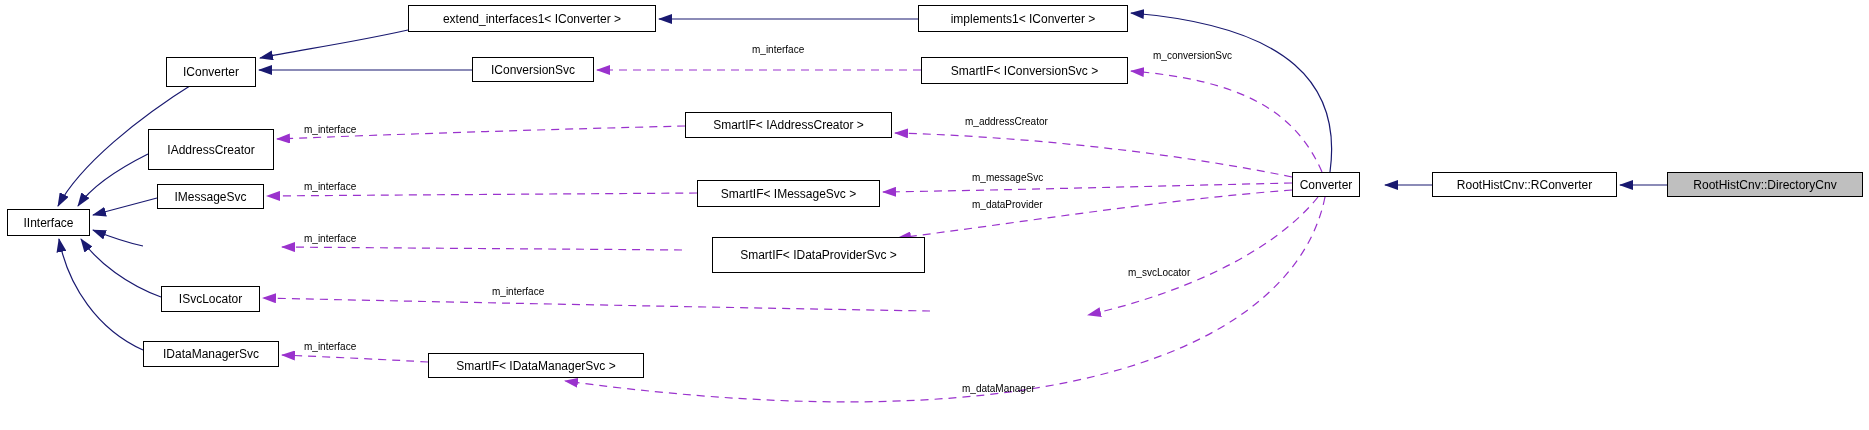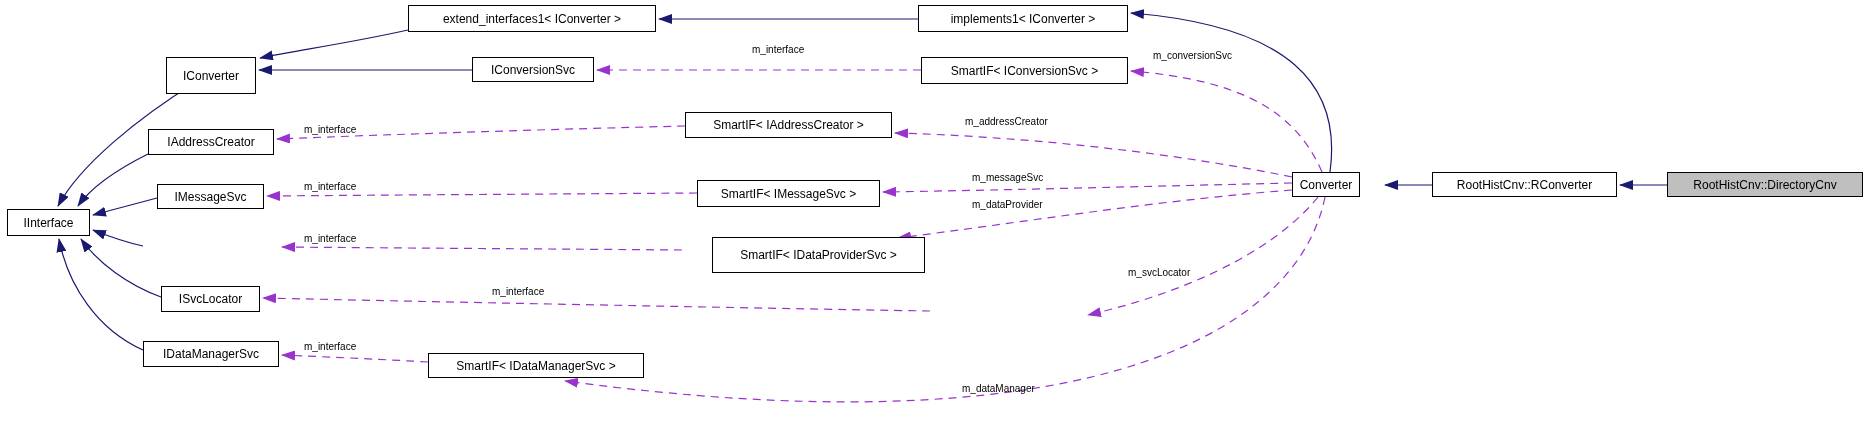--- a/index.html
+++ b/index.html
@@ -60,24 +60,24 @@
     <path class="use" d="M 682 250 C 560 249, 400 248, 282 247" marker-end="url(#mkp)"></path>
     <path class="use" d="M 1292 190 C 1160 200, 1010 224, 898 238" marker-end="url(#mkp)"></path>
     <path class="use" d="M 930 311 C 750 308, 440 302, 263 298" marker-end="url(#mkp)"></path>
     <path class="use" d="M 1318 197 C 1282 242, 1205 288, 1088 315" marker-end="url(#mkp)"></path>
     <path class="use" d="M 428 362 C 395 360, 330 357, 282 355" marker-end="url(#mkp)"></path>
     <path class="use" d="M 1325 197 C 1295 345, 1060 448, 565 381" marker-end="url(#mkp)"></path>
   </svg>
 
   <div class="node" style="left:408px;top:5px;width:248px;height:27px">extend_interfaces1&lt; IConverter &gt;</div>
   <div class="node" style="left:918px;top:5px;width:210px;height:27px">implements1&lt; IConverter &gt;</div>
-  <div class="node" style="left:166px;top:57px;width:90px;height:37px">IConverter</div>
+  <div class="node" style="left:166px;top:57px;width:90px;height:30px">IConverter</div>
   <div class="node" style="left:472px;top:57px;width:122px;height:25px">IConversionSvc</div>
   <div class="node" style="left:921px;top:57px;width:207px;height:27px">SmartIF&lt; IConversionSvc &gt;</div>
-  <div class="node" style="left:148px;top:129px;width:126px;height:26px">IAddressCreator</div>
+  <div class="node" style="left:148px;top:129px;width:126px;height:41px">IAddressCreator</div>
   <div class="node" style="left:685px;top:112px;width:207px;height:26px">SmartIF&lt; IAddressCreator &gt;</div>
   <div class="node" style="left:7px;top:209px;width:83px;height:27px">IInterface</div>
   <div class="node" style="left:157px;top:184px;width:107px;height:25px">IMessageSvc</div>
   <div class="node" style="left:697px;top:180px;width:183px;height:27px">SmartIF&lt; IMessageSvc &gt;</div>
   <div class="node" style="left:712px;top:237px;width:213px;height:36px">SmartIF&lt; IDataProviderSvc &gt;</div>
   <div class="node" style="left:161px;top:286px;width:99px;height:26px">ISvcLocator</div>
   <div class="node" style="left:143px;top:341px;width:136px;height:26px">IDataManagerSvc</div>
   <div class="node" style="left:428px;top:353px;width:216px;height:25px">SmartIF&lt; IDataManagerSvc &gt;</div>
   <div class="node" style="left:1292px;top:172px;width:68px;height:25px">Converter</div>
   <div class="node" style="left:1432px;top:172px;width:185px;height:25px">RootHistCnv::RConverter</div>

